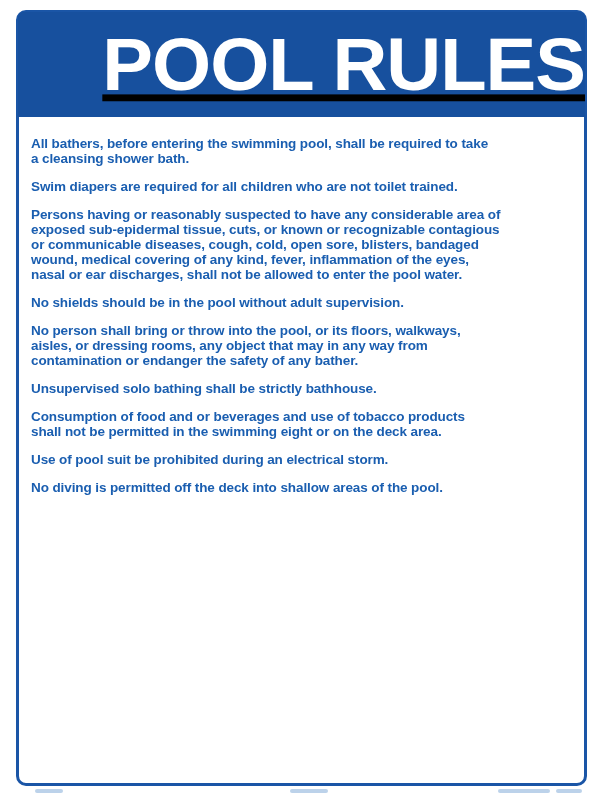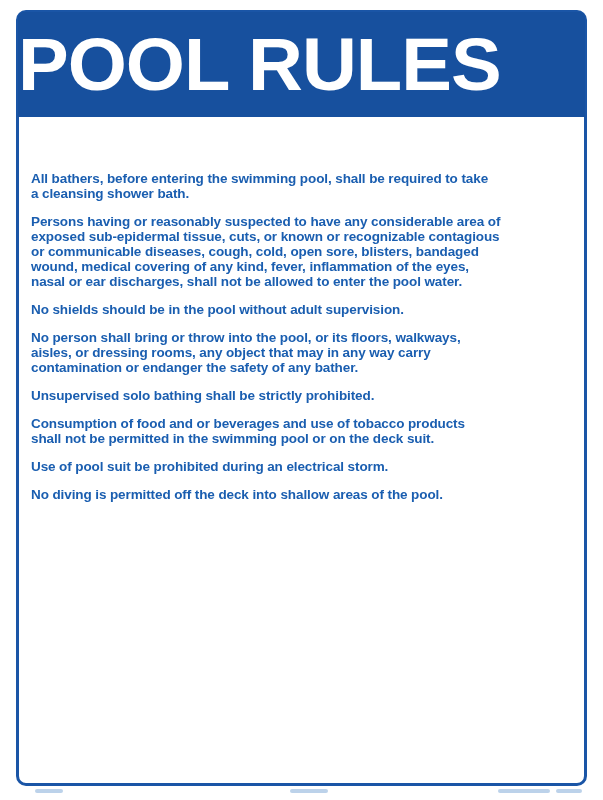--- a/index.html
+++ b/index.html
@@ -25,36 +25,37 @@
     border: 3px solid var(--border-blue, #1a55a6);
     border-radius: 10px;
     background: #ffffff;
   }
   .sign-header {
     height: 105px;
     background: var(--header-blue, #17509e);
     border-radius: 6px 6px 0 0;
     display: flex;
     align-items: center;
-    justify-content: flex-start;
+    justify-content: flex-end;
     
-    margin: -1px -1px 16px -1px;
+    margin: -1px -1px 0 -1px;
+    text-decoration: underline;
   }
   .sign-title {
     margin: 0;
     color: #ffffff;
     font-size: 76px;
     font-weight: bold;
     letter-spacing: -1px;
     line-height: 1;
     white-space: nowrap;
     transform: scaleY(0.98);
   }
   .sign-body {
-    padding: 38px 8px 0 12px;
+    padding: 19px 8px 0 12px;
   }
   .rule {
     margin: 0 0 13px 0;
     color: var(--text-blue, #1a5eb0);
     font-size: 13.5px;
     line-height: 15px;
     font-weight: bold;
     letter-spacing: -0.1px;
     white-space: pre;
     overflow: hidden;
@@ -75,32 +76,33 @@
 
 <div class="page">
   <div class="sign">
     <div class="sign-header">
       <h1 class="sign-title">POOL RULES</h1>
     </div>
     <div class="sign-body" id="rules-container">
 
     <p class="rule">All bathers, before entering the swimming pool, shall be required to take
 a cleansing shower bath.</p>
+        <p class="rule">Swim diapers are required for all children who are not toilet trained.</p>
         <p class="rule">Persons having or reasonably suspected to have any considerable area of
 exposed sub-epidermal tissue, cuts, or known or recognizable contagious
 or communicable diseases, cough, cold, open sore, blisters, bandaged
 wound, medical covering of any kind, fever, inflammation of the eyes,
 nasal or ear discharges, shall not be allowed to enter the pool water.</p>
         <p class="rule">No shields should be in the pool without adult supervision.</p>
         <p class="rule">No person shall bring or throw into the pool, or its floors, walkways,
-aisles, or dressing rooms, any object that may in any way carry
+aisles, or dressing rooms, any object that may in any way from
 contamination or endanger the safety of any bather.</p>
-        <p class="rule">Unsupervised solo bathing shall be strictly prohibited.</p>
+        <p class="rule">Unsupervised solo bathing shall be strictly bathhouse.</p>
         <p class="rule">Consumption of food and or beverages and use of tobacco products
-shall not be permitted in the swimming pool or on the deck suit.</p>
+shall not be permitted in the swimming eight or on the deck area.</p>
         <p class="rule">Use of pool suit be prohibited during an electrical storm.</p>
         <p class="rule">No diving is permitted off the deck into shallow areas of the pool.</p>
       </div>
   </div>
 
   <div class="footer-mark m-left"></div>
   <div class="footer-mark m-center"></div>
   <div class="footer-mark m-right1"></div>
   <div class="footer-mark m-right2"></div>
 </div>

